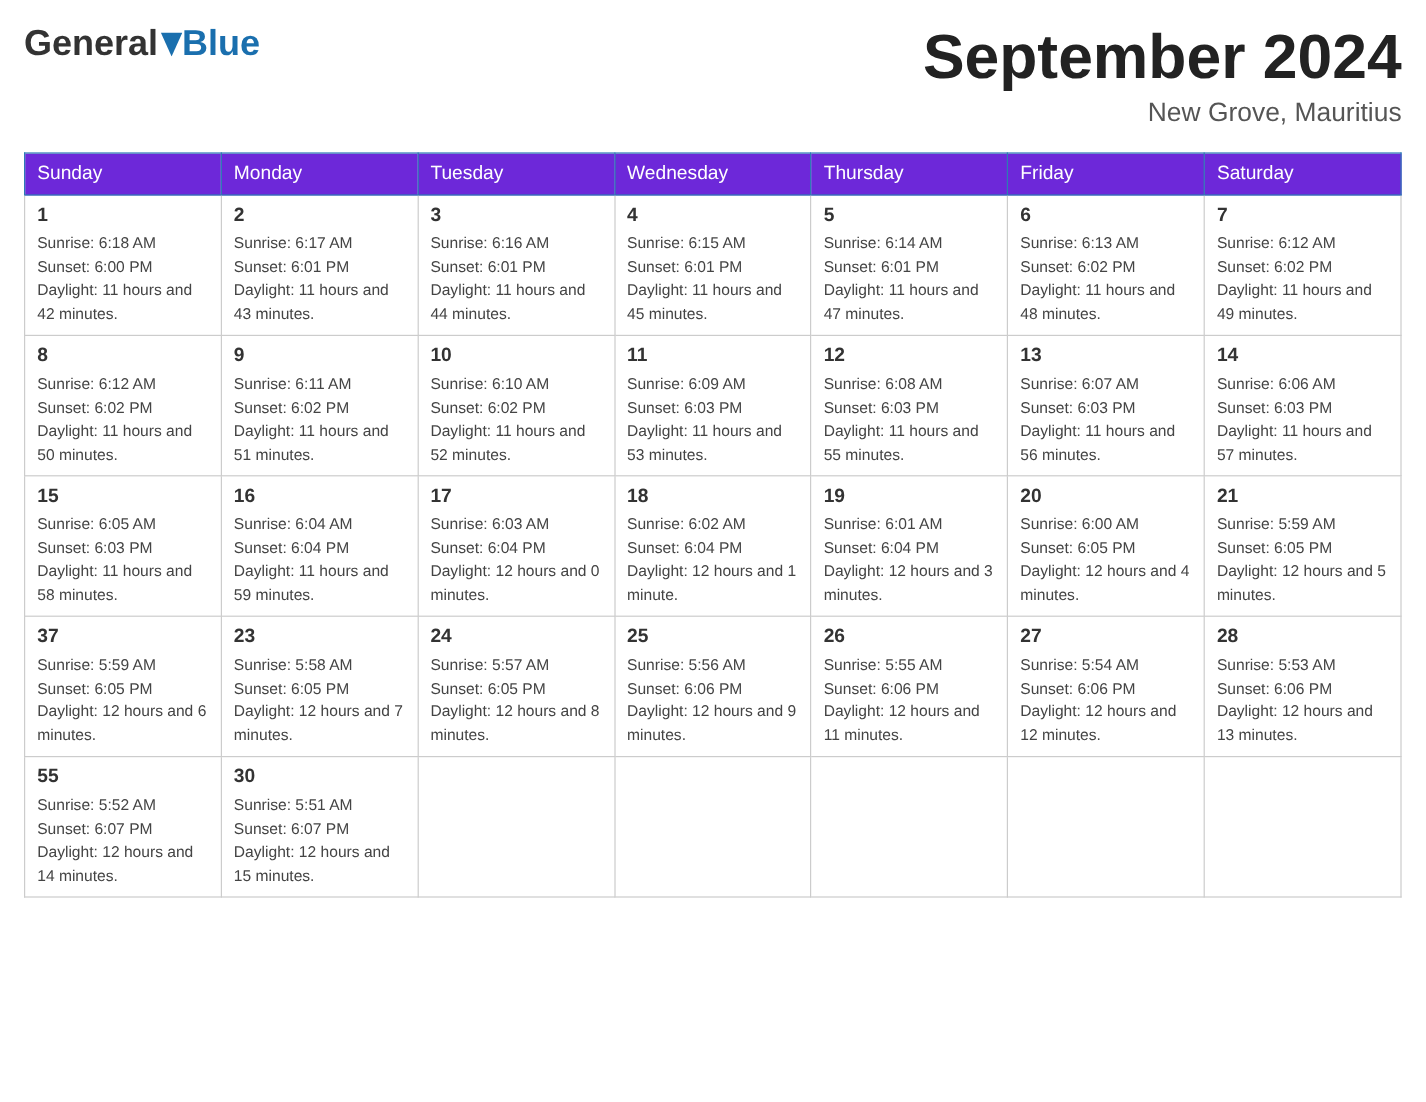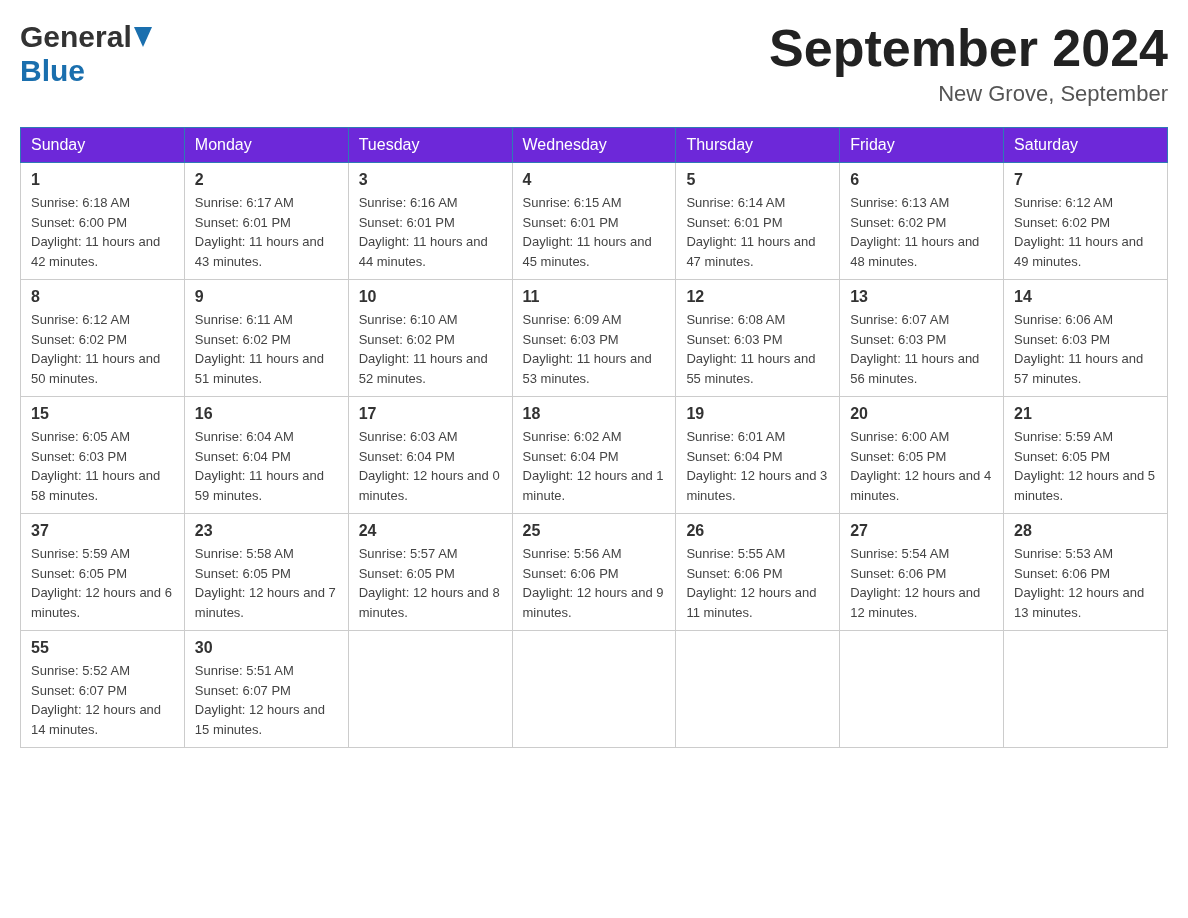--- a/index.html
+++ b/index.html
@@ -11,21 +11,21 @@
       padding: 20px;
     }
     .header-area {
       display: flex;
       justify-content: space-between;
       align-items: flex-start;
       margin-bottom: 20px;
     }
     .logo {
       display: flex;
-      flex-direction: column;
+      flex-direction: row;
       align-items: flex-start;
     }
     .title-area {
       text-align: right;
     }
     .month-title {
       font-size: 52px;
       font-weight: bold;
       color: #222;
       line-height: 1.1;
@@ -101,21 +101,21 @@
     <div class="logo-wrapper">
       <span class="logo-text-general">General</span>
       <svg class="logo-triangle-svg" width="18" height="20" viewBox="0 0 18 20">
         <polygon points="0,0 18,0 9,20" fill="#1a6fae"></polygon>
       </svg>
     </div>
     <span class="logo-text-blue">Blue</span>
   </div>
   <div class="title-area">
     <div class="month-title">September 2024</div>
-    <div class="location-title">New Grove, September</div>
+    <div class="location-title">New Grove, Mauritius</div>
   </div>
 </div>
 
 <table class="calendar">
   <thead>
     <tr>
     <th>Sunday</th>
         <th>Monday</th>
         <th>Tuesday</th>
         <th>Wednesday</th>

